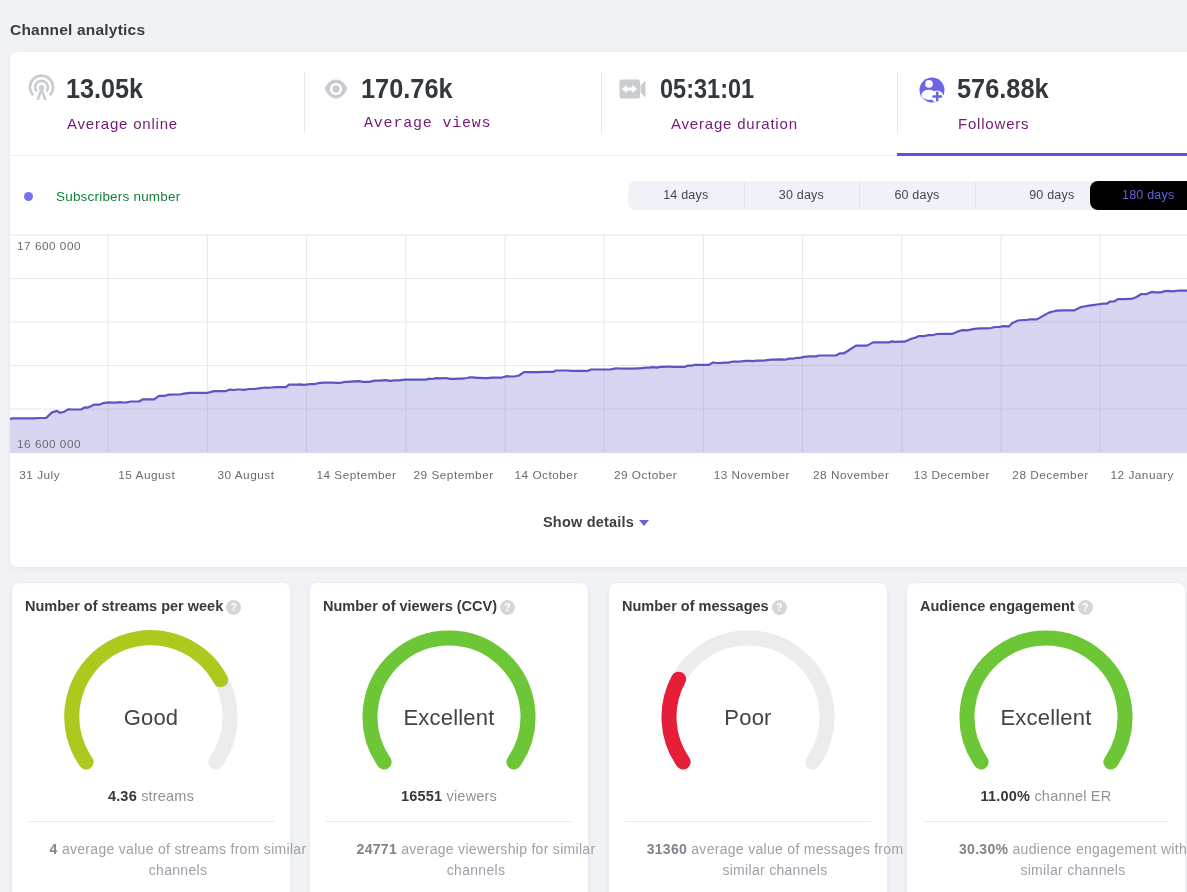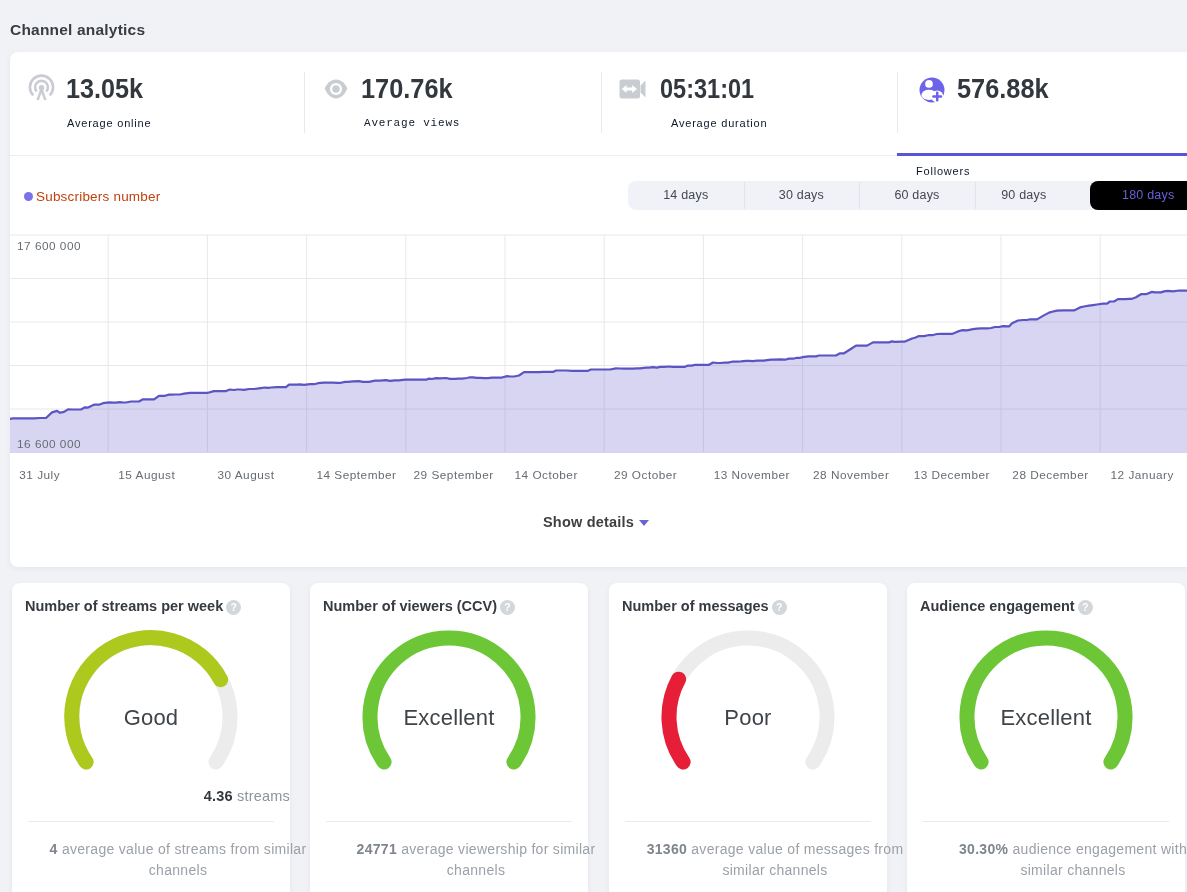--- a/index.html
+++ b/index.html
@@ -3,34 +3,34 @@
 <meta charset="utf-8">
 <style>
 * { margin:0; padding:0; box-sizing:border-box; }
 html,body { width:1187px; height:892px; background:#f1f2f6; font-family:"Liberation Sans",sans-serif; overflow:hidden; position:relative; }
 .abs { position:absolute; }
 .h1 { left:10px; top:7px; font-size:15.5px; font-weight:bold; color:#383d42; letter-spacing:0.2px;margin-top:14px; }
 .bigcard { left:10px; top:52px; width:1190px; height:515px; background:#fff; border-radius:8px; box-shadow:0 2px 6px rgba(40,40,70,0.05); }
 .statborder { left:10px; top:155px; width:1177px; height:1px; background:#eceef0; }
 .vdiv { width:1px; top:72px; height:61px; background:#e7e9ec; }
 .statval { font-size:28px; font-weight:bold; color:#33383e; letter-spacing:0px; line-height:28px; top:74.5px; transform-origin:left top; }
-.statlab { font-size:11px; color:#0f172a; letter-spacing:0.8px; line-height:15px; top:116px; }
+.statlab { font-size:15px; color:#701a75; letter-spacing:0.8px; line-height:15px; top:116px; }
 .purplebar { left:897px; top:153px; width:303px; height:3px; background:#5b54d6; }
 .dot { left:24px; top:192px; width:9px; height:9px; border-radius:50%; background:#7b72e9; }
-.legtext { left:36px; top:189px; font-size:13.5px; color:#c2410c; letter-spacing:0.2px; }
+.legtext { left:56px; top:189px; font-size:13.5px; color:#15803d; letter-spacing:0.2px; }
 .btngroup { left:600px; top:181px; width:578px; height:29px; background:#f1f1f8; border-radius:8px;margin-left:28px; }
 .btn { position:absolute; top:0; width:115.6px; height:29px; font-size:12.5px; color:#43484e; text-align:center; line-height:29px; letter-spacing:0.2px; }
 .btn.sel { background:#000000; color:#6760d8; border-radius:8px; }
 .btndiv { position:absolute; top:1px; width:1px; height:27px; background:#e3e3ec; }
 .showdet { left:543px; top:514px; font-size:14.5px; font-weight:bold; color:#404040; letter-spacing:0.2px; }
 .caret { left:639px; top:519.5px; width:0; height:0; border-left:5px solid transparent; border-right:5px solid transparent; border-top:6px solid #6a64d9; }
 .card { top:583px; width:278px; height:330px; background:#fff; border-radius:8px; box-shadow:0 2px 6px rgba(40,40,70,0.05); }
 .ctitle { position:absolute; left:13px; top:15px; font-size:14.5px; font-weight:bold; color:#363b41; letter-spacing:0px; }
 .qm { display:inline-block; width:15px; height:15px; border-radius:50%; background:#d3d6da; color:#fff; font-size:10.5px; font-weight:bold; text-align:center; line-height:15px; vertical-align:0px; margin-left:3px; }
-.cval { position:absolute; left:0; top:205px; width:278px; text-align:right; font-size:14.5px; color:#8d939a; letter-spacing:0.2px; }
+.cval { position:absolute; left:0; top:205px; width:278px; text-align:center; font-size:14.5px; color:#8d939a; letter-spacing:0.2px; }
 .cval b { color:#33383e; }
 .cdivider { position:absolute; left:16px; top:238px; width:246px; height:1px; background:#e9eaed; }
 .cdesc { position:absolute; left:0px; top:256px; width:332px; text-align:center; font-size:14px; color:#9ba1a8; line-height:21px; letter-spacing:0.3px; }
 .cdesc b { color:#7f858d; font-weight:bold; }
 svg text { font-family:"Liberation Sans",sans-serif; }
 .chart text { font-size:11.8px; fill:#666c72; letter-spacing:0.5px; }
 .gaugetext { font-size:22px; fill:#3f4449; letter-spacing:0.2px; }
 </style>
 </head>
 <body>
@@ -76,32 +76,32 @@
   <circle cx="13" cy="13" r="12.5" fill="#6c63e8"></circle>
   <circle cx="10" cy="6.9" r="3.85" fill="#fff"></circle>
   <ellipse cx="10" cy="17.9" rx="7.6" ry="5.1" fill="#fff"></ellipse>
   <circle cx="18.2" cy="19.5" r="6.1" fill="#fff"></circle>
   <g fill="#6c63e8">
     <rect x="13.2" y="18.3" width="10" height="2.5" rx="1"></rect>
     <rect x="16.95" y="14.55" width="2.5" height="10" rx="1"></rect>
   </g>
 </svg>
 <div class="abs statval" style="left:957px; transform:scaleX(0.905);">576.88k</div>
-<div class="abs statlab" style="left:916px;margin-top:48px;">Followers</div>
+<div class="abs statlab" style="left:958px;">Followers</div>
 
 <div class="abs dot"></div>
 <div class="abs legtext">Subscribers number</div>
 <div class="abs btngroup">
   <div class="btndiv" style="left:115.6px;"></div>
   <div class="btndiv" style="left:231.2px;"></div>
   <div class="btndiv" style="left:346.8px;"></div>
   <div class="btn" style="left:0;">14 days</div>
   <div class="btn" style="left:115.6px;">30 days</div>
   <div class="btn" style="left:231.2px;">60 days</div>
-  <div class="btn" style="left:330px;padding-left:16px;">90 days</div>
+  <div class="btn" style="left:358px;padding-left:16px;">90 days</div>
   <div class="btn sel" style="left:462.4px;">180 days</div>
 </div>
 
 <svg class="abs chart" style="left:10px; top:230px;" width="1177" height="260" viewBox="0 0 1177 260">
   <g stroke="#e8e8eb" stroke-width="1">
       <line x1="0" y1="5" x2="1177" y2="5"></line>
       <line x1="0" y1="48.5" x2="1177" y2="48.5"></line>
       <line x1="0" y1="92" x2="1177" y2="92"></line>
       <line x1="0" y1="135.5" x2="1177" y2="135.5"></line>
       <line x1="0" y1="179" x2="1177" y2="179"></line>
@@ -150,20 +150,21 @@
   <div class="cdivider"></div>
   <div class="cdesc"><b>4</b> average value of streams from similar<br>channels</div>
 </div>
 
 <div class="abs card" style="left:310px;">
   <div class="ctitle">Number of viewers (CCV)<span class="qm">?</span></div>
   <svg style="position:absolute; left:0; top:47px;" width="278" height="150" viewBox="0 0 278 150">
     <path d="M74.1 132 A79 79 0 1 1 203.9 132" fill="none" stroke="#6cc636" stroke-width="15" stroke-linecap="round"></path>
     <text x="139" y="95" text-anchor="middle" class="gaugetext">Excellent</text>
   </svg>
+  <div class="cval"><b>16551</b> viewers</div>
   <div class="cdivider"></div>
   <div class="cdesc"><b>24771</b> average viewership for similar<br>channels</div>
 </div>
 
 <div class="abs card" style="left:609px;">
   <div class="ctitle">Number of messages<span class="qm">?</span></div>
   <svg style="position:absolute; left:0; top:47px;" width="278" height="150" viewBox="0 0 278 150">
     <path d="M74.1 132 A79 79 0 1 1 203.9 132" fill="none" stroke="#ececec" stroke-width="15" stroke-linecap="round"></path>
     <path d="M74.1 132 A79 79 0 0 1 69.6 49.2" fill="none" stroke="#e61e37" stroke-width="15" stroke-linecap="round"></path>
     <text x="139" y="95" text-anchor="middle" class="gaugetext">Poor</text>
@@ -171,15 +172,16 @@
   <div class="cdivider"></div>
   <div class="cdesc"><b>31360</b> average value of messages from<br>similar channels</div>
 </div>
 
 <div class="abs card" style="left:907px;">
   <div class="ctitle">Audience engagement<span class="qm">?</span></div>
   <svg style="position:absolute; left:0; top:47px;" width="278" height="150" viewBox="0 0 278 150">
     <path d="M74.1 132 A79 79 0 1 1 203.9 132" fill="none" stroke="#6cc636" stroke-width="15" stroke-linecap="round"></path>
     <text x="139" y="95" text-anchor="middle" class="gaugetext">Excellent</text>
   </svg>
+  <div class="cval"><b>11.00%</b> channel ER</div>
   <div class="cdivider"></div>
   <div class="cdesc"><b>30.30%</b> audience engagement with<br>similar channels</div>
 </div>
 
 </body></html>

